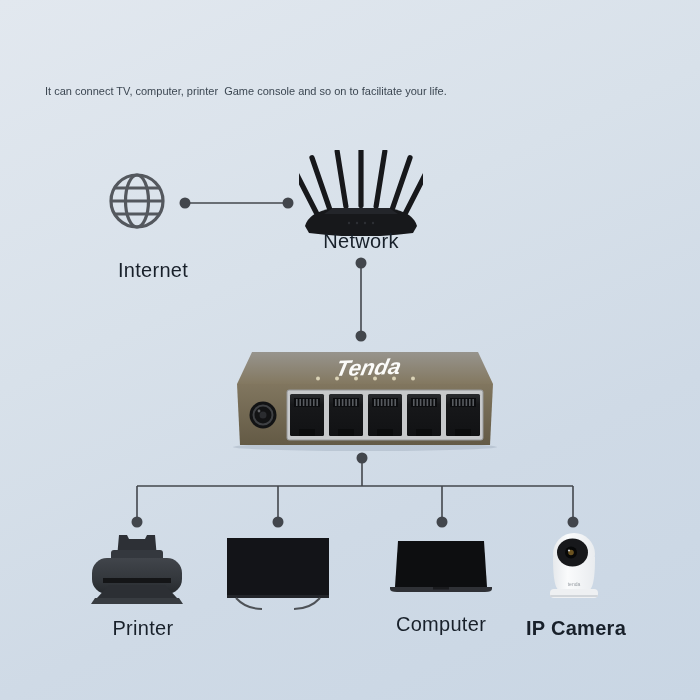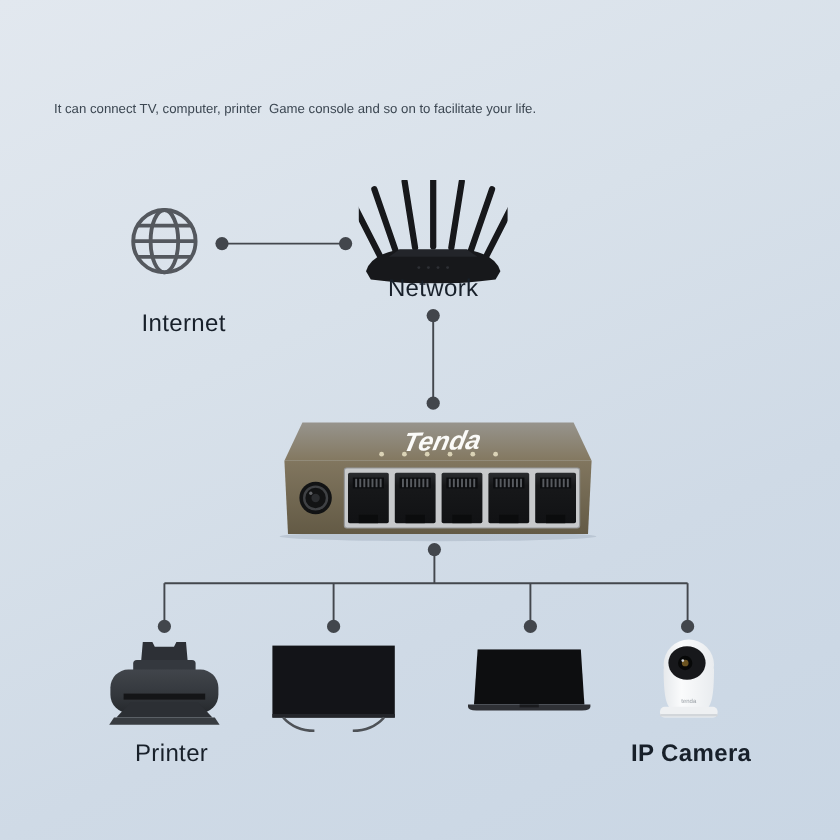--- a/index.html
+++ b/index.html
@@ -217,20 +217,21 @@
     <rect x="1" y="58" width="102" height="3" fill="#23252a"></rect>
     <path d="M10,61 Q20,72 36,72" fill="none" stroke="#4e5257" stroke-width="2"></path>
     <path d="M94,61 Q84,72 68,72" fill="none" stroke="#4e5257" stroke-width="2"></path>
   </svg>
 
   <svg class="abs" style="left:388px;top:541px;" width="106" height="55" viewBox="0 0 106 55">
     <polygon points="10,0 96,0 99,46 7,46" fill="#0d0e10"></polygon>
     <path d="M2,46 L104,46 L104,48 Q104,51 97,51 L9,51 Q2,51 2,48 Z" fill="#2f3136"></path>
     <rect x="45" y="46" width="16" height="2.5" fill="#1a1b1e"></rect>
   </svg>
+  <div class="abs node-label" style="left:381px;top:613px;width:120px;">Computer</div>
 
   <svg class="abs" style="left:544px;top:531px;" width="60" height="70" viewBox="0 0 60 70">
     <defs>
       <linearGradient id="gCam" x1="0" y1="0" x2="1" y2="0">
         <stop offset="0" stop-color="#e6e9ec"></stop>
           <stop offset="0.35" stop-color="#fafbfc"></stop>
           <stop offset="1" stop-color="#e9ecef"></stop>
       </linearGradient>
     </defs>
     <path d="M9,26 C9,48 11,58 16,60 L44,60 C49,58 51,48 51,26 Z" fill="url(#gCam)"></path>

